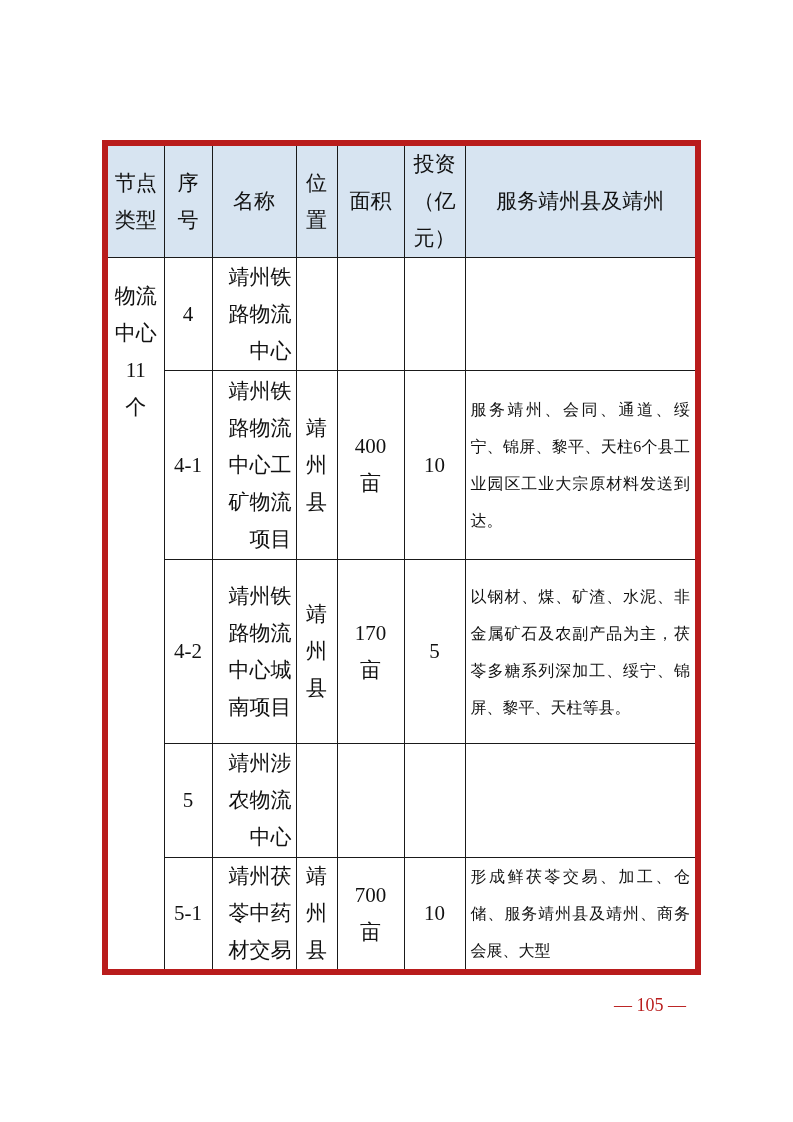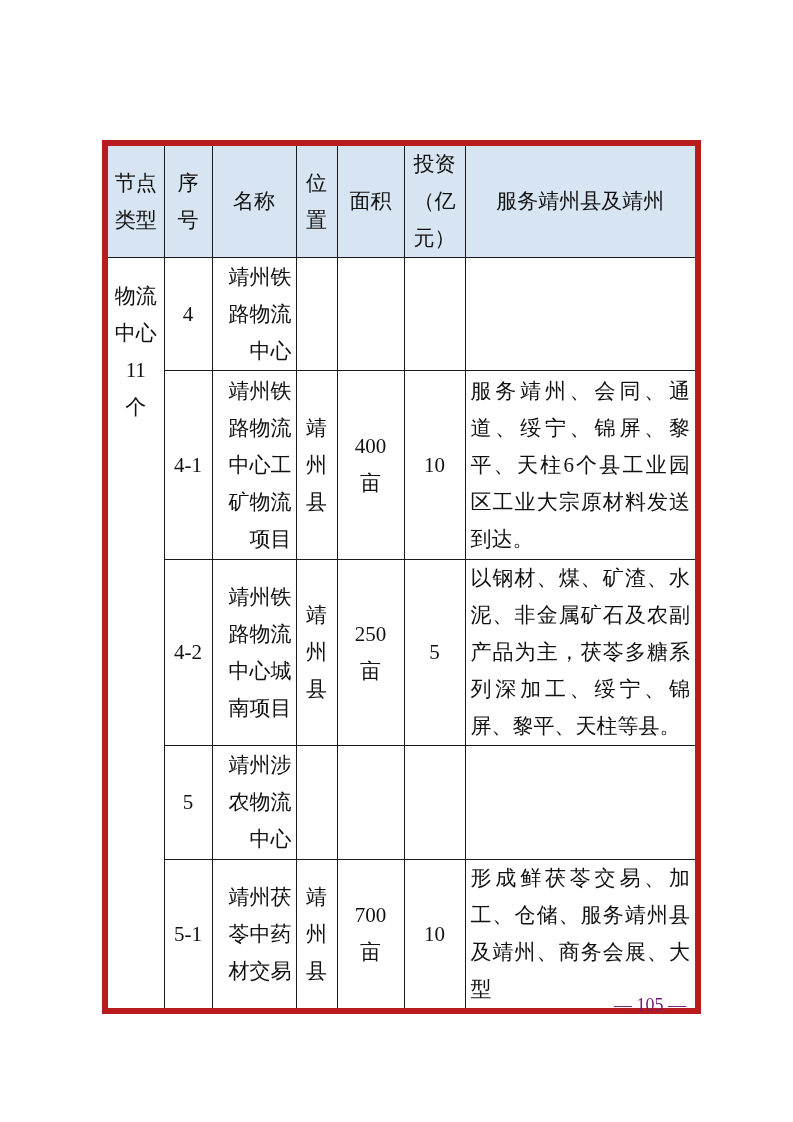--- a/index.html
+++ b/index.html
@@ -24,26 +24,26 @@
   .doc-table thead th{background:#d7e4f1;height:108px}
   tr.r0{height:113px}
   tr.r1{height:189px}
   tr.r2{height:184px}
   tr.r3{height:114px}
   tr.r4{height:111px}
   td.group{vertical-align:top;padding-top:20px}
   td.name{text-align:right;padding:0 4px 0 9px}
   td.func{
     text-align:justify;text-justify:inter-ideograph;
-    white-space:normal;font-size:21px;padding:0 5px;
+    white-space:normal;font-size:16px;padding:0 5px;
     vertical-align:middle;
   }
   .pageno{
     position:absolute;left:595px;top:994px;width:110px;
-    text-align:center;font-size:18px;line-height:22px;color:#701a75;
+    text-align:center;font-size:18px;line-height:22px;color:#b91c1c;
   }
 </style>
 </head>
 <body>
 
 <div class="page">
 
   <table class="doc-table">
     <colgroup>
       <col style="width:59px">
@@ -102,21 +102,21 @@
       </tr>
       <tr class="r2">
         <td>4-2</td>
         <td class="name">靖州铁
 路物流
 中心城
 南项目</td>
         <td>靖
 州
 县</td>
-        <td>250
+        <td>170
 亩</td>
         <td>5</td>
         <td class="func">以钢材、煤、矿渣、水泥、非金属矿石及农副产品为主，茯苓多糖系列深加工、绥宁、锦屏、黎平、天柱等县。</td>
       </tr>
       <tr class="r3">
         <td>5</td>
         <td class="name">靖州涉
 农物流
 中心</td>
         <td></td>

